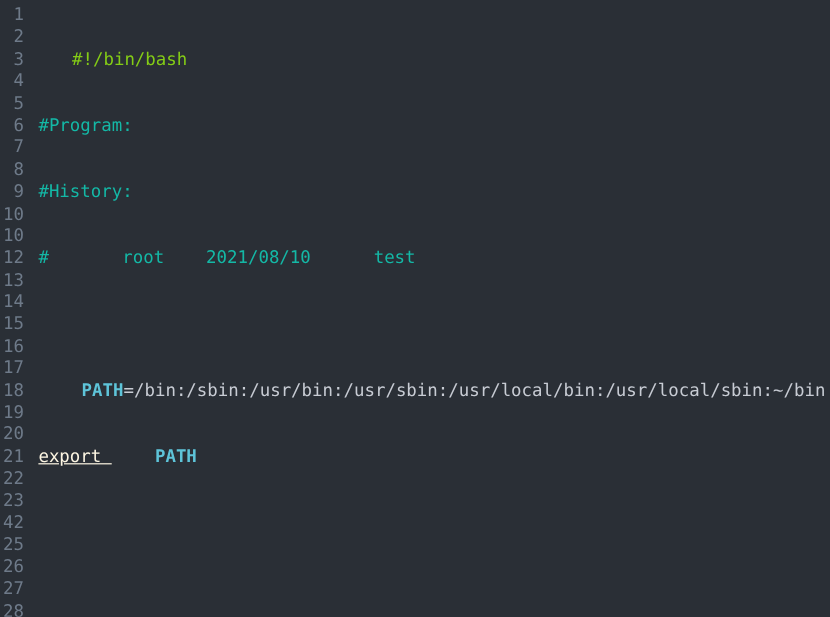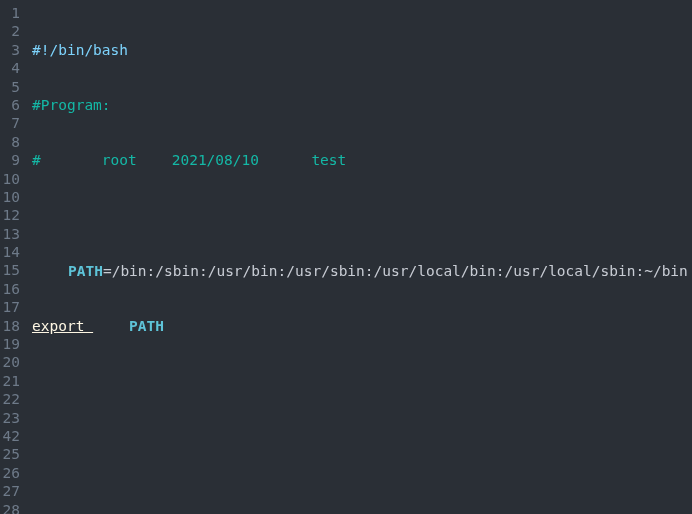--- a/index.html
+++ b/index.html
@@ -35,21 +35,21 @@
   }
   .code .row {
     height: 18.4px;
     display: block;
     white-space: pre;
   }
   .c-comment  { color: #14b8a6; }   
   .c-keyword  { color: #fdf6e3; text-decoration: underline; }
   .c-var      { color: #5ec4d9; font-weight: bold; margin-left: 36px; }
   .c-eq       { color: #c8ccd4; }
-  .c-shebang  { color: #7dd3fc; }
+  .c-shebang  { color: #84cc16; margin-left: 28px; }
 </style>
 </head>
 <body>
 
 <div class="editor">
   <div class="gutter" id="gutter">
       <div>1</div>
       <div>2</div>
       <div>3</div>
       <div>4</div>
@@ -74,20 +74,21 @@
       <div>23</div>
       <div>42</div>
       <div>25</div>
       <div>26</div>
       <div>27</div>
       <div>28</div>
     </div>
   <div class="code">
     <span class="row"><span class="c-shebang">#!/bin/bash</span></span>
     <span class="row"><span class="c-comment">#Program:</span></span>
+    <span class="row"><span class="c-comment">#History:</span></span>
     <span class="row"><span class="c-comment">#       </span><span class="c-comment">root    </span><span class="c-comment">2021/08/10      </span><span class="c-comment">test</span></span>
     <span class="row"></span>
     <span class="row"><span class="c-var">PATH</span><span class="c-eq">=</span><span>/bin:/sbin:/usr/bin:/usr/sbin:/usr/local/bin:/usr/local/sbin:~/bin</span></span>
     <span class="row"><span class="c-keyword">export </span><span class="c-var">PATH</span></span>
     <span class="row"></span>
     
     
     
     
     

